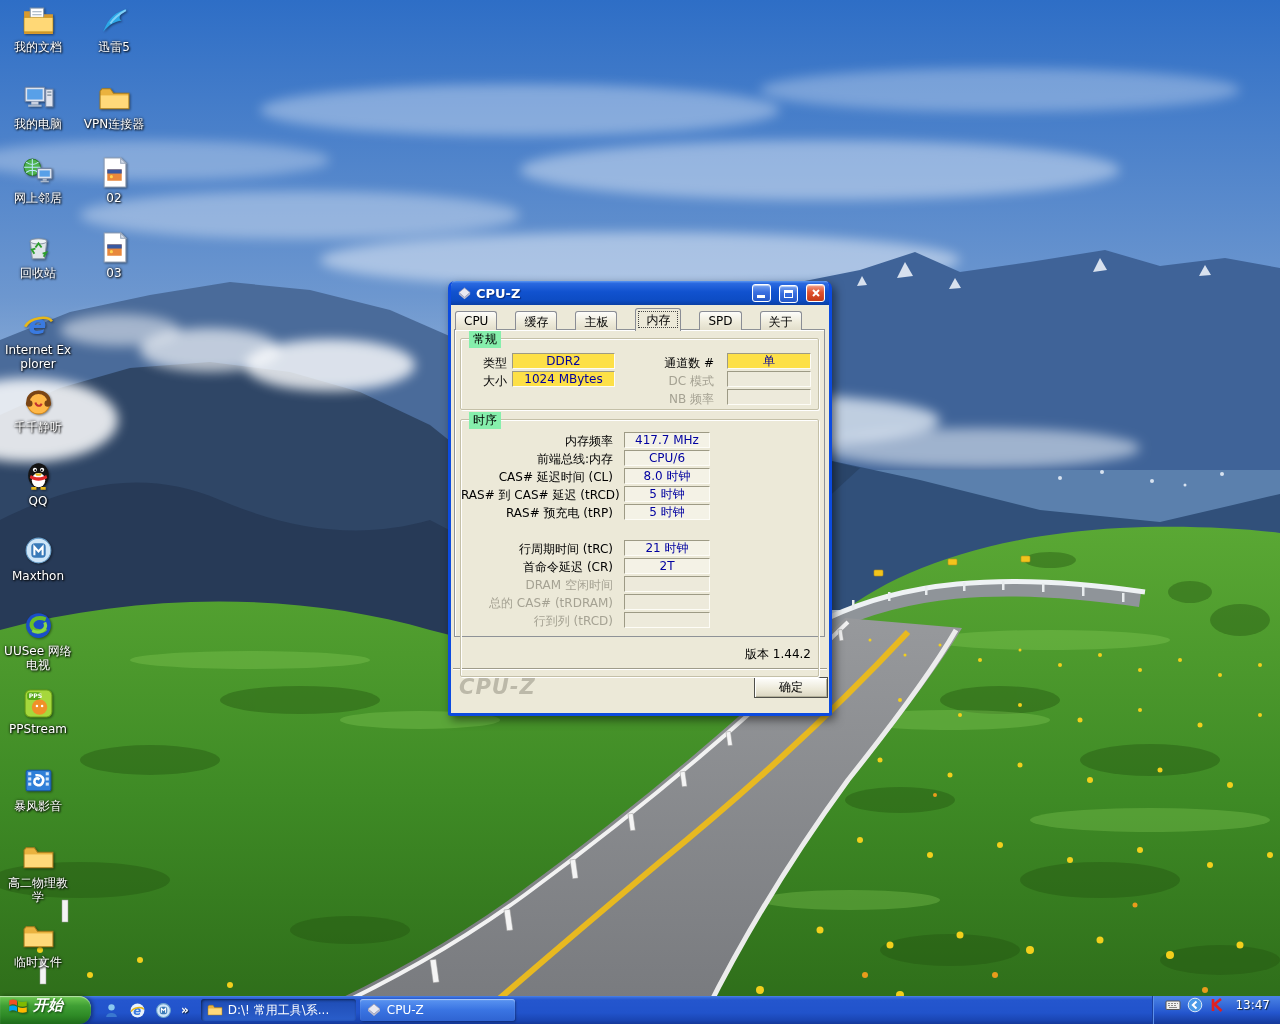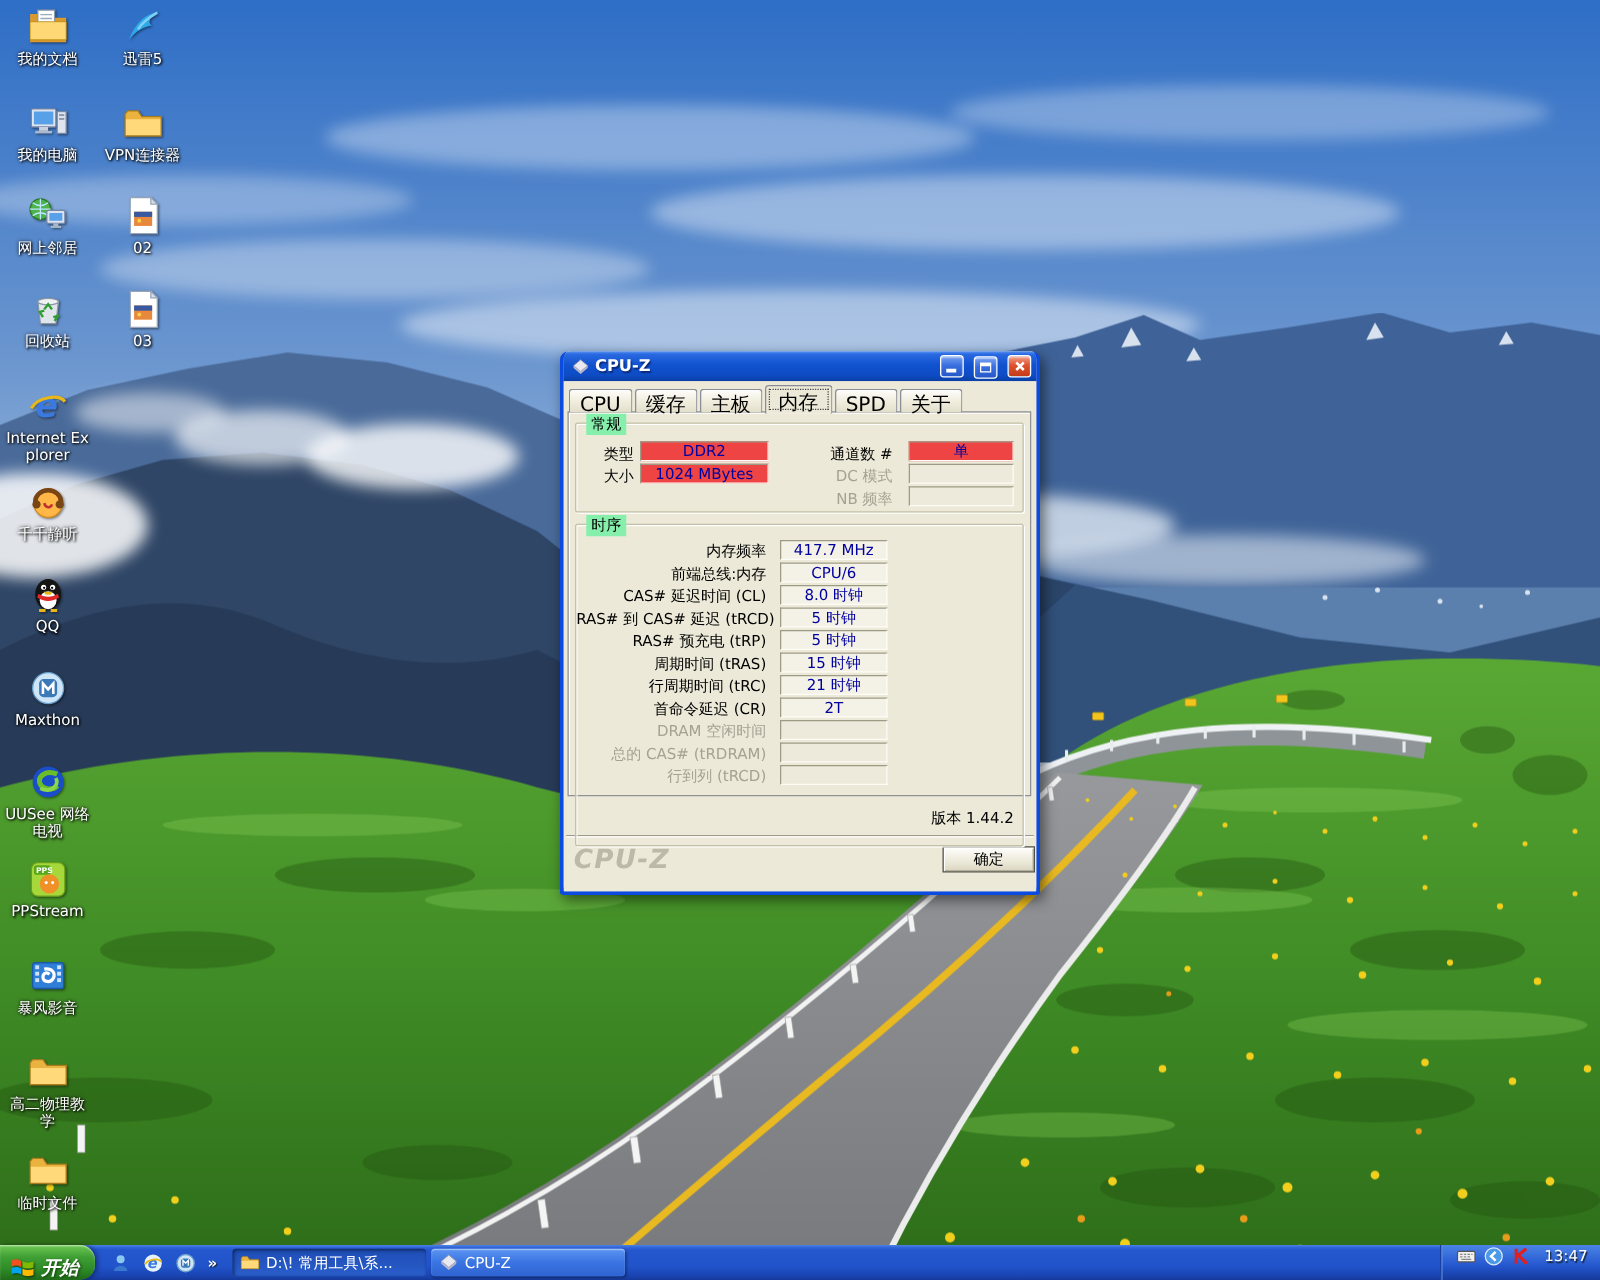--- a/index.html
+++ b/index.html
@@ -26,50 +26,50 @@
   .tb { width:19px; height:18px; margin-left:3px; border-radius:3px; display:inline-flex; align-items:center; justify-content:center;
         border:1px solid #fff; background:linear-gradient(180deg,#7aa4f0,#3a6fe0 45%,#2558c8); box-shadow:inset 0 1px 1px rgba(255,255,255,.6); }
   .tb.cls { background:linear-gradient(180deg,#f0a088,#e0512f 45%,#c43a18); }
   .tb .mins { width:8px; height:3px; background:#fff; margin-top:8px; }
   .tb .maxs { width:9px; height:8px; border:1px solid #fff; border-top:3px solid #fff; }
   .tb svg { width:10px; height:10px; }
   .tb svg path { stroke:#fff; stroke-width:2; fill:none; }
 
   .winbody { position:relative; width:378px; height:405px; background:#ece9d8; }
   .tabs { position:absolute; left:4px; top:2px; display:flex; align-items:flex-end; height:23px; z-index:3; }
-  .tab { height:19px; padding:2px 8px 0; font-size:16px; color:#000; background:linear-gradient(#fdfdfa,#efecdc 55%,#e2decb);
-         border:1px solid #8a8d95; border-bottom:none; border-radius:3px 3px 0 0; margin-right:2px; }
+  .tab { height:19px; padding:2px 8px 0; font-size:12px; color:#000; background:linear-gradient(#fdfdfa,#efecdc 55%,#e2decb);
+         border:1px solid #8a8d95; border-bottom:none; border-radius:3px 3px 0 0; margin-right:18px; }
   .tab.active { height:23px; padding:3px 10px 0; background:#ece9d8; margin-bottom:-1px; outline:1px dotted #444; outline-offset:-4px; }
   .panel { position:absolute; left:3px; top:24px; width:371px; height:308px; background:#ece9d8;
            border:1px solid #8e9297; box-shadow:inset 1px 1px 0 #fff; z-index:2; }
   .grp { position:absolute; border:1px solid #c4c0a8; border-radius:2px; box-shadow:inset 1px 1px 0 #fff, 1px 1px 0 #fff; }
   .grp > .gtitle { position:absolute; top:-8px; left:8px; background:#86efac; padding:0 4px; font-size:12px; }
   .g1 { left:5px; top:8px; width:359px; height:72px; }
   .g2 { left:5px; top:89px; width:359px; height:258px; }
   .flabel { position:absolute; font-size:12px; color:#000; text-align:right; white-space:nowrap; }
   .flabel.dis, .trow.dis .tlabel { color:#a5a293; }
-  .fld { position:absolute; height:16px; background:#ef4444; border:1px solid #9d9a85; border-right-color:#fdfcf6; border-bottom-color:#fdfcf6;
+  .fld { position:absolute; height:16px; background:#fde047; border:1px solid #9d9a85; border-right-color:#fdfcf6; border-bottom-color:#fdfcf6;
          font-size:12px; color:#0000a0; text-align:center; line-height:14px; }
   .fld.dis { background:#edeadb; color:transparent; }
   .trow { position:absolute; left:0; width:100%; height:16px; }
   .trow .tlabel { position:absolute; left:0; top:1px; width:152px; font-size:12px; text-align:right; white-space:nowrap; }
   .trow .tfld { position:absolute; left:163px; top:0; width:86px; height:16px; background:#f4f2e6; border:1px solid #9d9a85;
          border-right-color:#fdfcf6; border-bottom-color:#fdfcf6; font-size:12px; color:#0000a0; text-align:center; line-height:14px; }
   .trow.dis .tfld { background:#edeadb; }
   .version { position:absolute; top:341px; right:18px; font-size:12px; }
   .sep { position:absolute; top:363px; left:2px; right:2px; height:2px; border-top:1px solid #9f9c8b; border-bottom:1px solid #fff; }
   .cpuzlogo { position:absolute; top:370px; left:8px; font-size:21px; font-weight:bold; font-style:italic; color:#bcb9a9; letter-spacing:1px; }
   .okbtn { position:absolute; top:372px; left:303px; width:74px; height:21px; font-size:12px; font-family:inherit;
            background:linear-gradient(#fefefc,#ece9d8 60%,#d9d5c0); border:1px solid #50504a;
            box-shadow:inset 1px 1px 0 #fff, inset -1px -1px 0 #b3b09a; }
 
   
   .taskbar { position:absolute; left:0; bottom:0; width:1280px; height:28px; z-index:50;
              background:linear-gradient(180deg,#4b84e6 0%,#3468d9 6%,#2456ce 14%,#2153cb 60%,#1a46b4 86%,#15399a 100%); display:flex; align-items:center; }
-  .startbtn { height:28px; width:76px; display:flex; align-items:flex-end; gap:5px; padding:0 12px 0 8px;
+  .startbtn { height:28px; width:91px; display:flex; align-items:flex-start; gap:5px; padding:0 12px 0 8px;
               background:linear-gradient(180deg,#6fca53 0%,#3f9f34 35%,#2e8a26 70%,#1f6b1a 100%);
               border-radius:0 12px 12px 0; box-shadow:2px 0 4px rgba(0,0,0,.4), inset 0 1px 1px rgba(255,255,255,.5); }
   .startbtn .slabel { color:#fff; font-size:15px; font-weight:bold; font-style:italic; text-shadow:1px 1px 2px #14430f; }
   .startbtn svg { width:20px; height:20px; filter:drop-shadow(1px 1px 1px rgba(0,0,0,.5)); }
   .qlaunch { display:flex; align-items:center; gap:9px; padding:0 8px 0 12px; }
   .qlaunch svg { width:17px; height:17px; }
   .qmore { color:#fff; font-size:12px; font-weight:bold; text-shadow:1px 1px 1px #123; }
   .tbtn { height:22px; width:155px; margin-left:4px; border-radius:3px; display:flex; align-items:center; gap:5px; padding:0 6px;
           color:#fff; font-size:12px; white-space:nowrap; overflow:hidden; }
   .tbtn svg { width:16px; height:16px; flex:none; }
@@ -574,24 +574,20 @@
             <div class="tfld">8.0 时钟</div>
           </div>
         <div class="trow" style="top:66px">
             <span class="tlabel">RAS# 到 CAS# 延迟 (tRCD)</span>
             <div class="tfld">5 时钟</div>
           </div>
         <div class="trow" style="top:84px">
             <span class="tlabel">RAS# 预充电 (tRP)</span>
             <div class="tfld">5 时钟</div>
           </div>
-        <div class="trow" style="top:102px">
-            <span class="tlabel">周期时间 (tRAS)</span>
-            <div class="tfld">15 时钟</div>
-          </div>
         <div class="trow" style="top:120px">
             <span class="tlabel">行周期时间 (tRC)</span>
             <div class="tfld">21 时钟</div>
           </div>
         <div class="trow" style="top:138px">
             <span class="tlabel">首命令延迟 (CR)</span>
             <div class="tfld">2T</div>
           </div>
         <div class="trow dis" style="top:156px">
             <span class="tlabel">DRAM 空闲时间</span>

